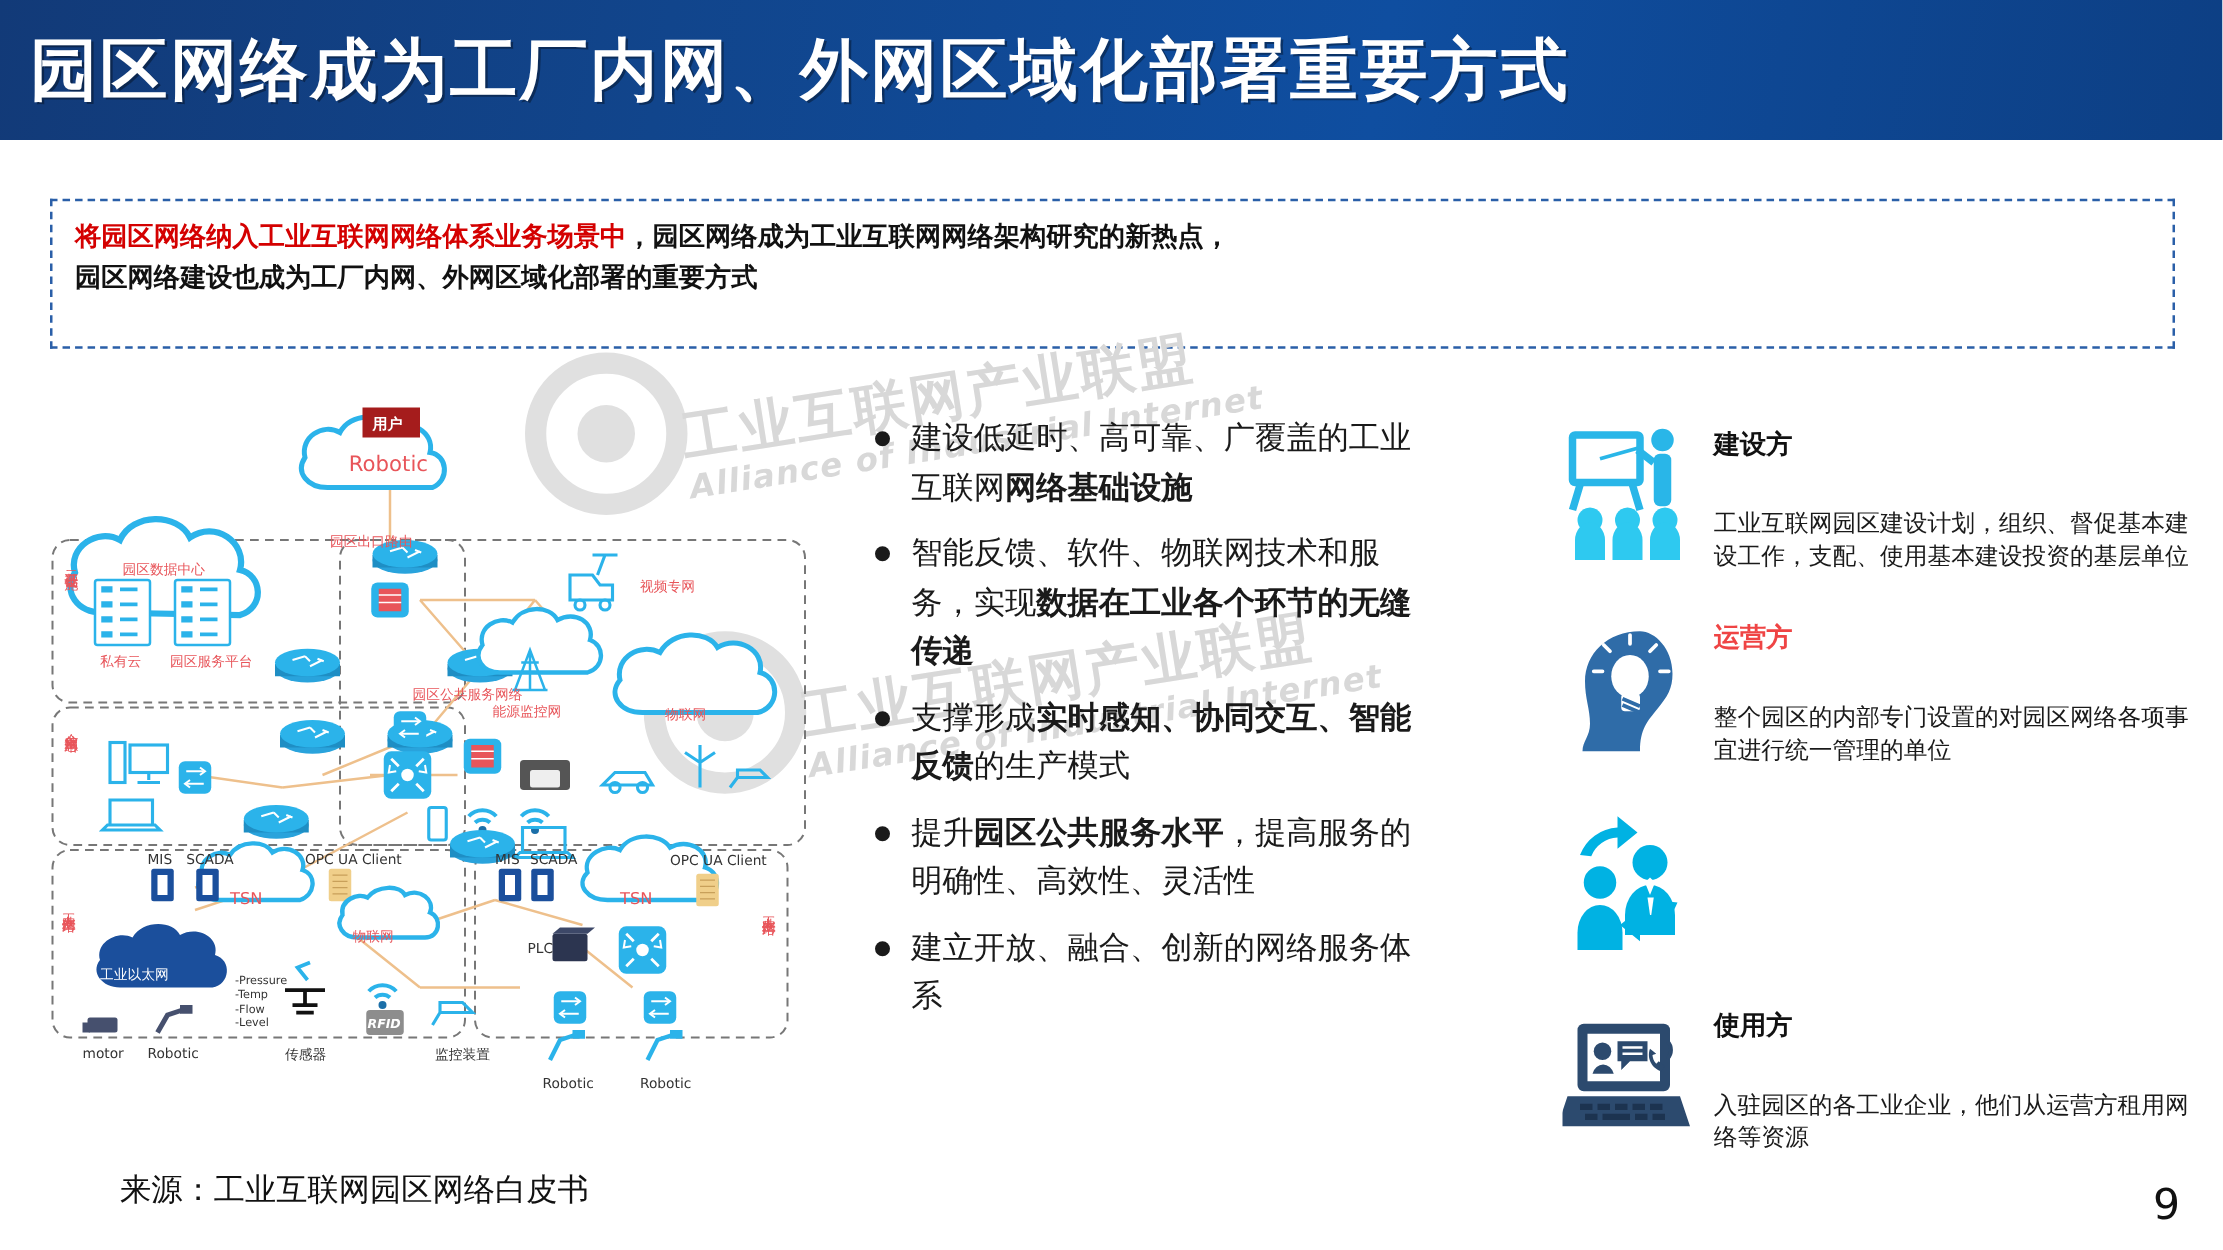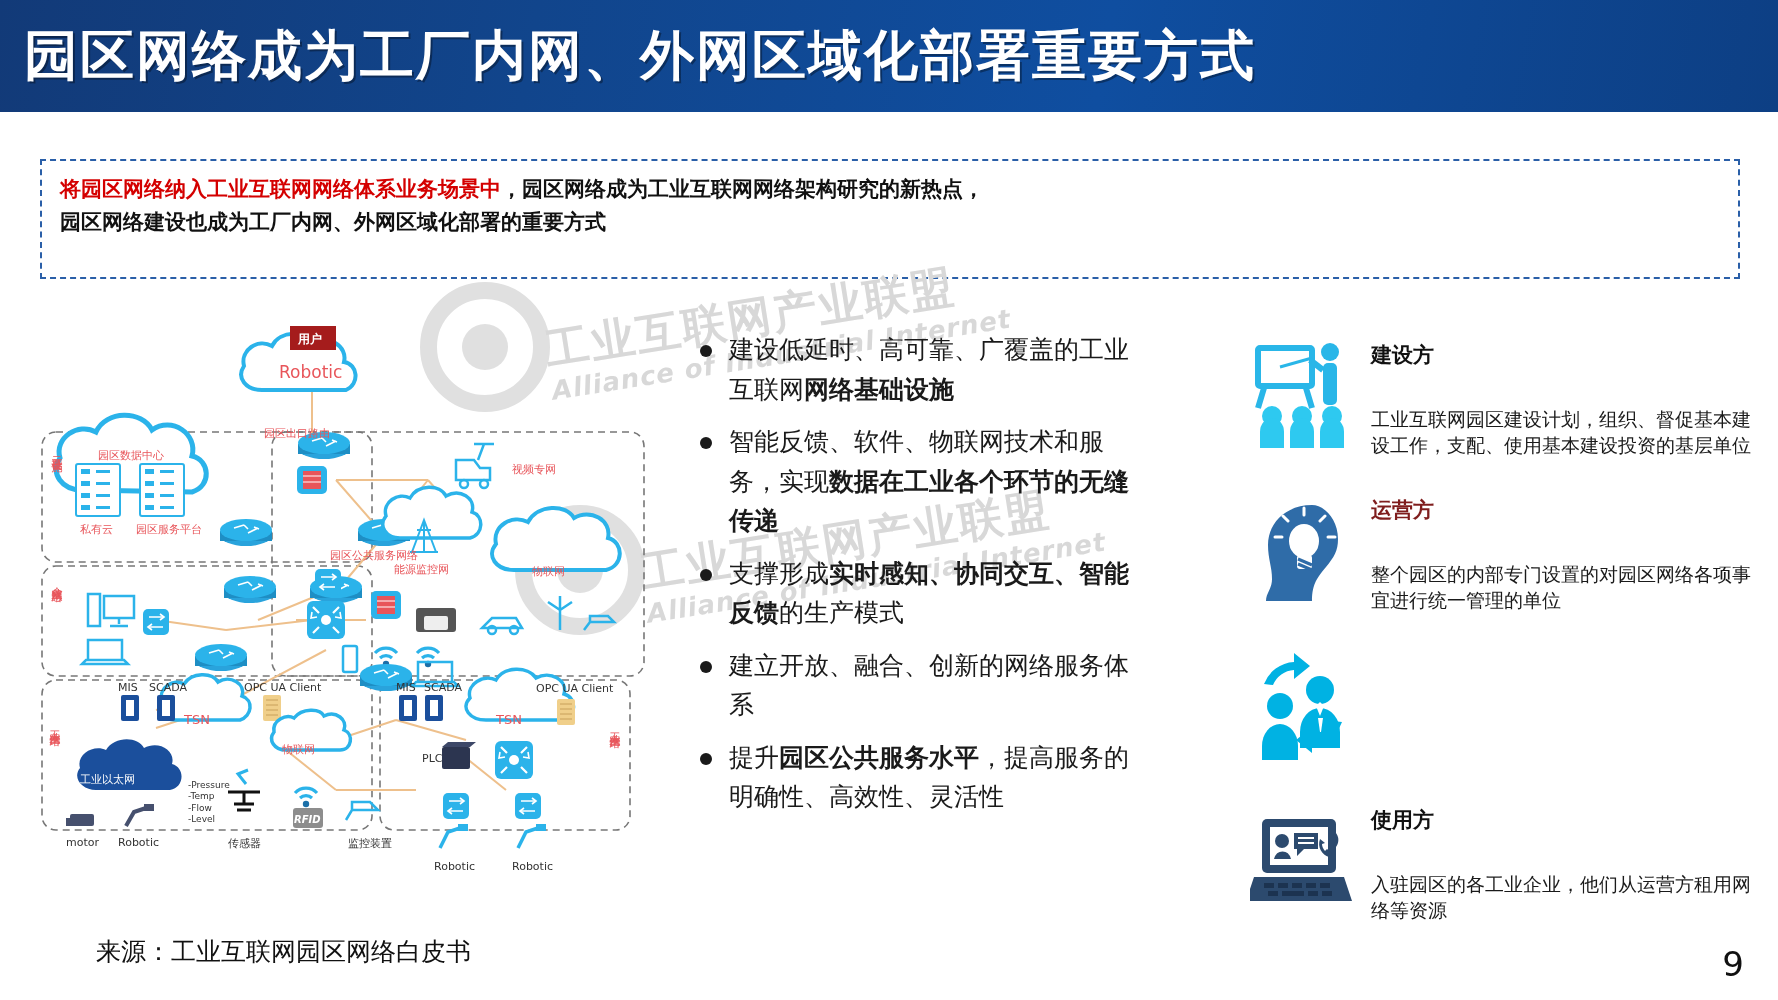--- a/index.html
+++ b/index.html
@@ -409,25 +409,25 @@
       <div class="bullet">
         <span class="dot"></span>
         <span class="btxt"><span>智能反馈、软件、物联网技术和服务，实现</span><b>数据在工业各个环节的无缝传递</b></span>
       </div>
       <div class="bullet">
         <span class="dot"></span>
         <span class="btxt"><span>支撑形成</span><b>实时感知、协同交互、智能反馈</b><span>的生产模式</span></span>
       </div>
       <div class="bullet">
         <span class="dot"></span>
-        <span class="btxt"><span>建立开放、融合、创新的网络服务体系</span></span>
+        <span class="btxt"><span>提升</span><b>园区公共服务水平</b><span>，提高服务的明确性、高效性、灵活性</span></span>
       </div>
       <div class="bullet">
         <span class="dot"></span>
-        <span class="btxt"><span>提升</span><b>园区公共服务水平</b><span>，提高服务的明确性、高效性、灵活性</span></span>
+        <span class="btxt"><span>建立开放、融合、创新的网络服务体系</span></span>
       </div>
     </div>
 
   <div class="roles">
 
     <div class="role">
       <div class="role-icon">
         <svg width="110" height="120" viewBox="0 0 110 120">
           <g fill="#29b6e8">
             <rect x="8" y="8" width="54" height="38" rx="2" fill="none" stroke="#29b6e8" stroke-width="6"></rect>
@@ -461,21 +461,21 @@
           <rect x="47" y="60" width="15" height="14" rx="3" fill="#fff"></rect>
           <g stroke="#2f6ca8" stroke-width="3">
               <path d="M48,64 L62,70 M48,69 L62,75"></path>
             </g>
           <g stroke="#fff" stroke-width="3" stroke-linecap="round">
             <path d="M54,20 v-7 M38,26 l-5,-5 M70,26 l5,-5 M32,42 h-7 M78,42 h7"></path>
           </g>
         </svg>
       </div>
       <div class="role-body">
-        <div class="role-title" style="color:#7f1d1d">运营方</div>
+        <div class="role-title" style="color:#ef4444">运营方</div>
         <div class="role-desc">整个园区的内部专门设置的对园区网络各项事宜进行统一管理的单位</div>
       </div>
     </div>
 
     <div class="role">
       <div class="role-icon">
         <svg width="110" height="120" viewBox="0 0 110 120">
           <g fill="#00b2e3">
             <path d="M14,34 a34,34 0 0 1 30,-22 l0,-9 l16,13 l-16,13 l0,-9 a24,24 0 0 0 -21,15 z"></path>
             <path d="M92,72 a34,34 0 0 1 -30,22 l0,9 l-16,-13 l16,-13 l0,9 a24,24 0 0 0 21,-15 z"></path>

